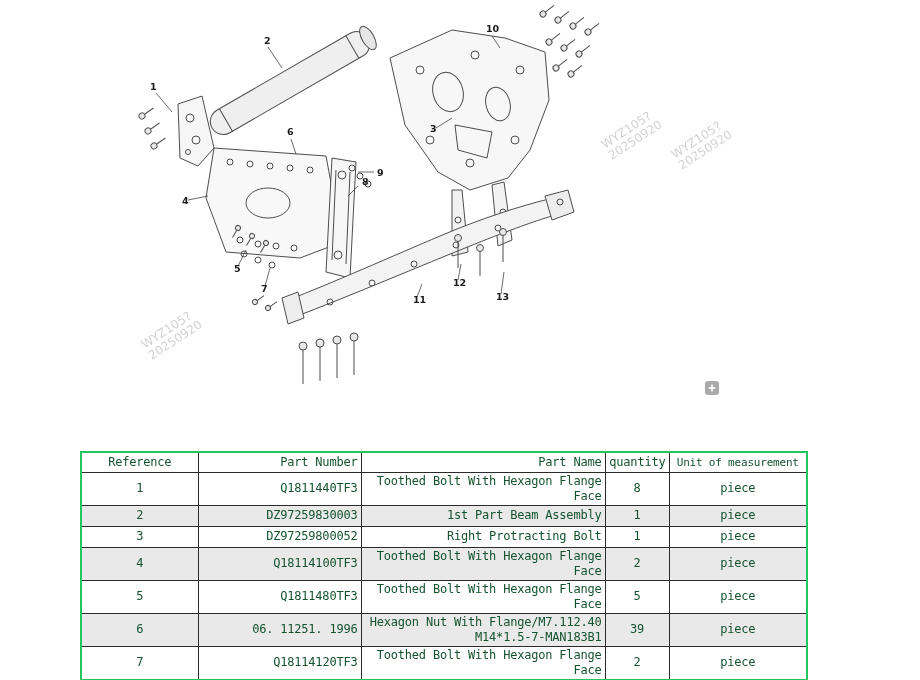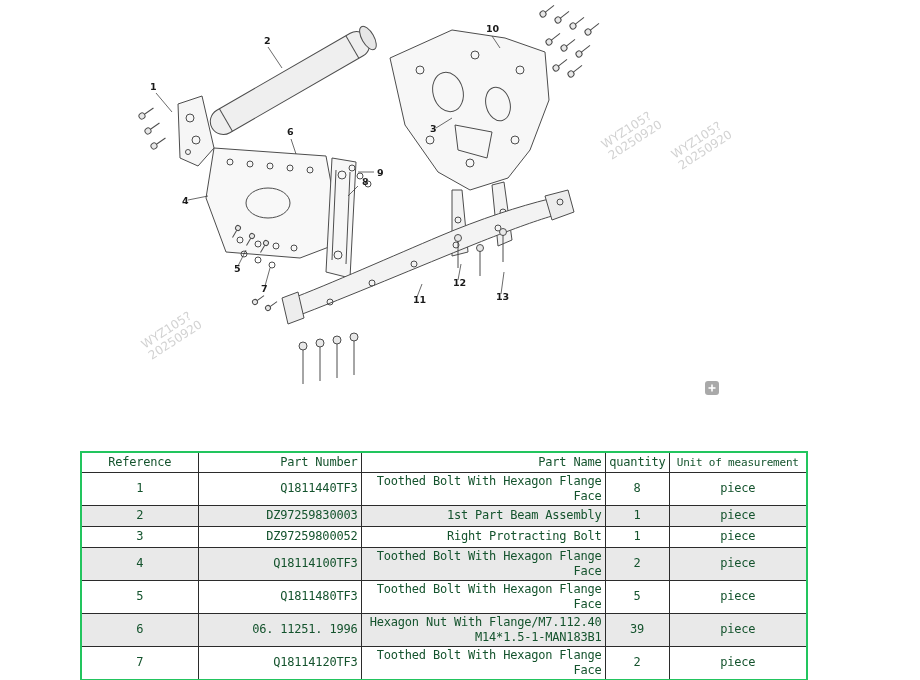--- a/index.html
+++ b/index.html
@@ -310,21 +310,21 @@
       <tr>
         <td class="c-center">5</td>
         <td class="c-left">Q1811480TF3</td>
         <td class="c-left">Toothed Bolt With Hexagon Flange Face</td>
         <td class="c-center">5</td>
         <td class="c-center">piece</td>
       </tr>
       <tr>
         <td class="c-center">6</td>
         <td class="c-left">06. 11251. 1996</td>
-        <td class="c-left">Hexagon Nut With Flange/M7.112.40 M14*1.5-1-MAN183B1</td>
+        <td class="c-left">Hexagon Nut With Flange/M7.112.40 M14*1.5-7-MAN183B1</td>
         <td class="c-center">39</td>
         <td class="c-center">piece</td>
       </tr>
       <tr>
         <td class="c-center">7</td>
         <td class="c-left">Q18114120TF3</td>
         <td class="c-left">Toothed Bolt With Hexagon Flange Face</td>
         <td class="c-center">2</td>
         <td class="c-center">piece</td>
       </tr>

